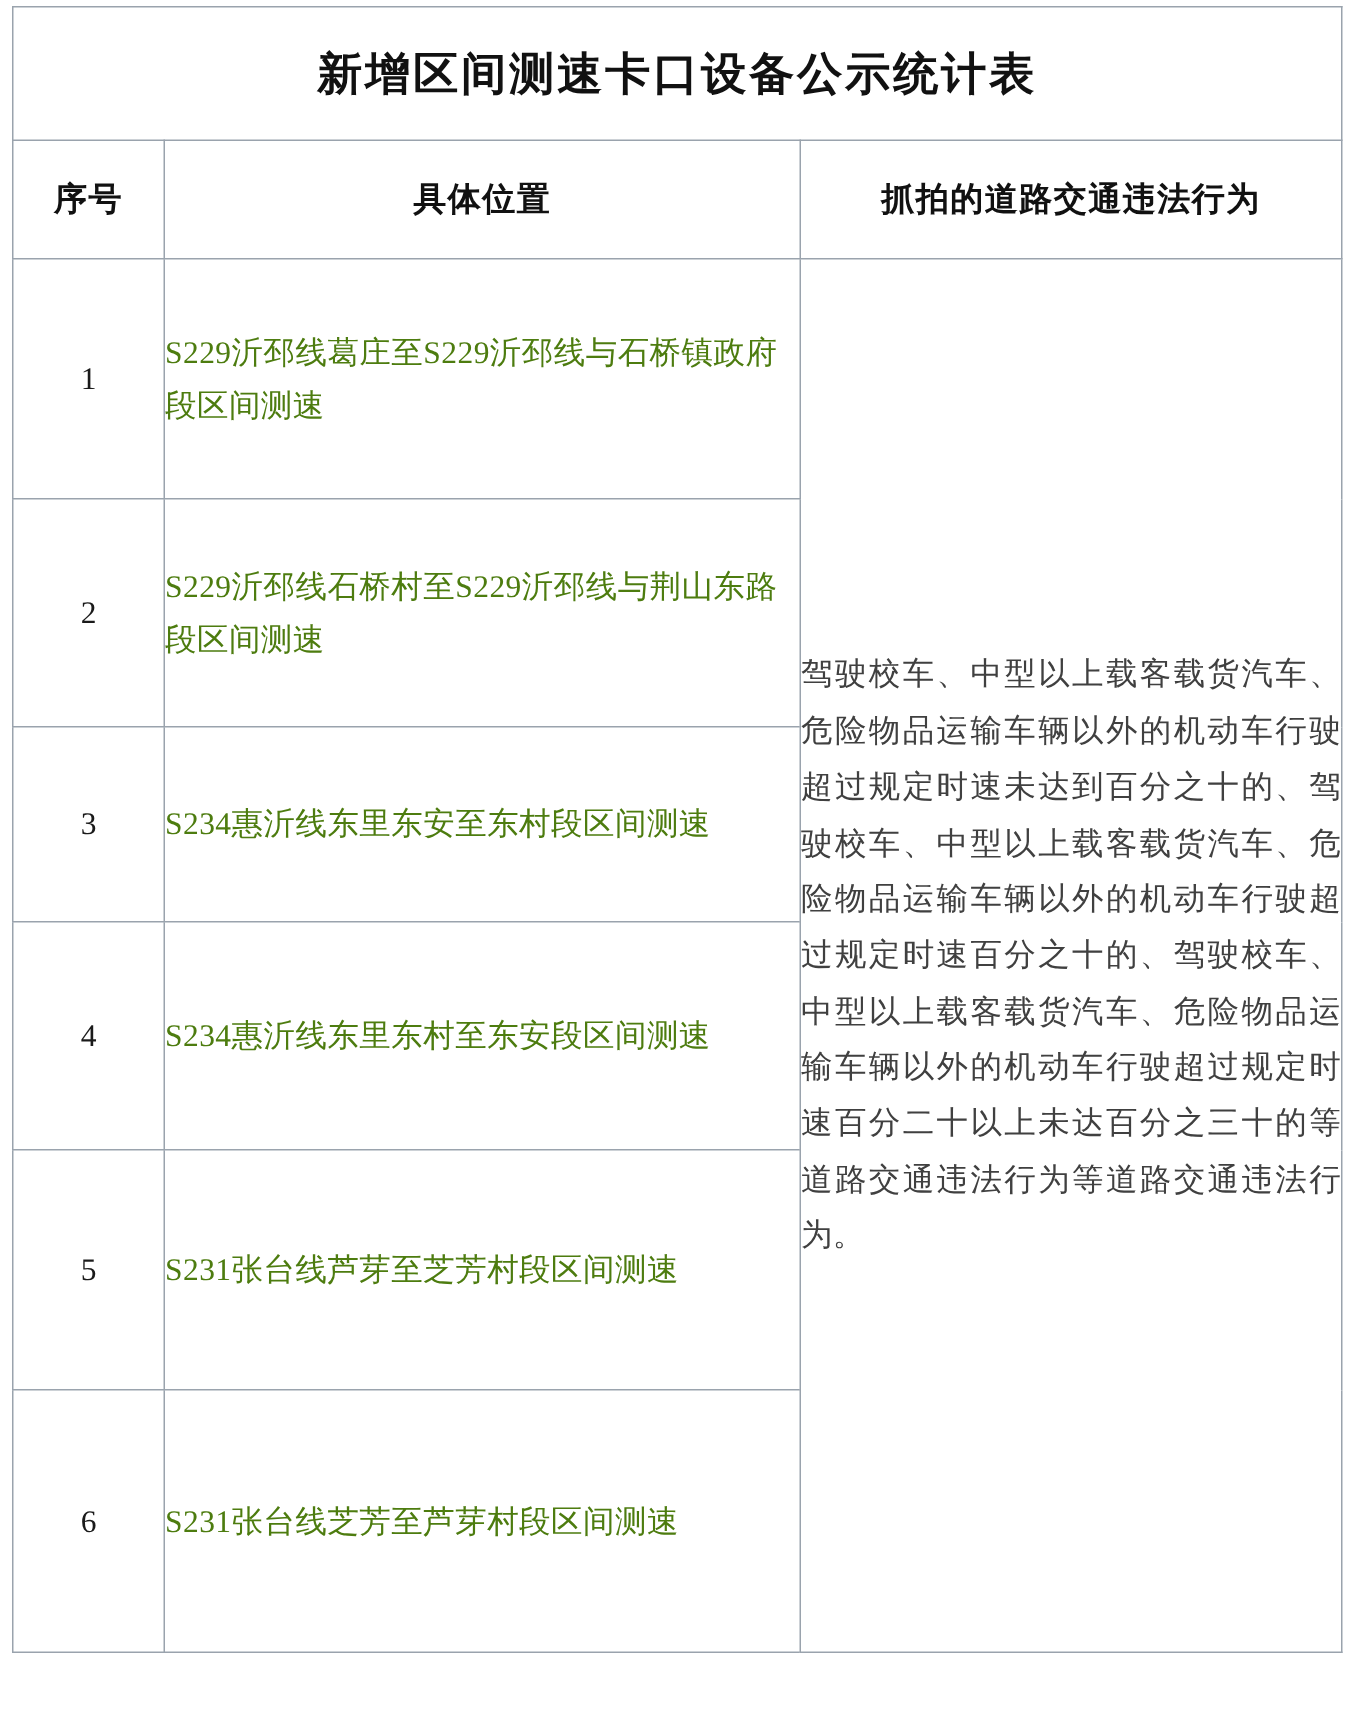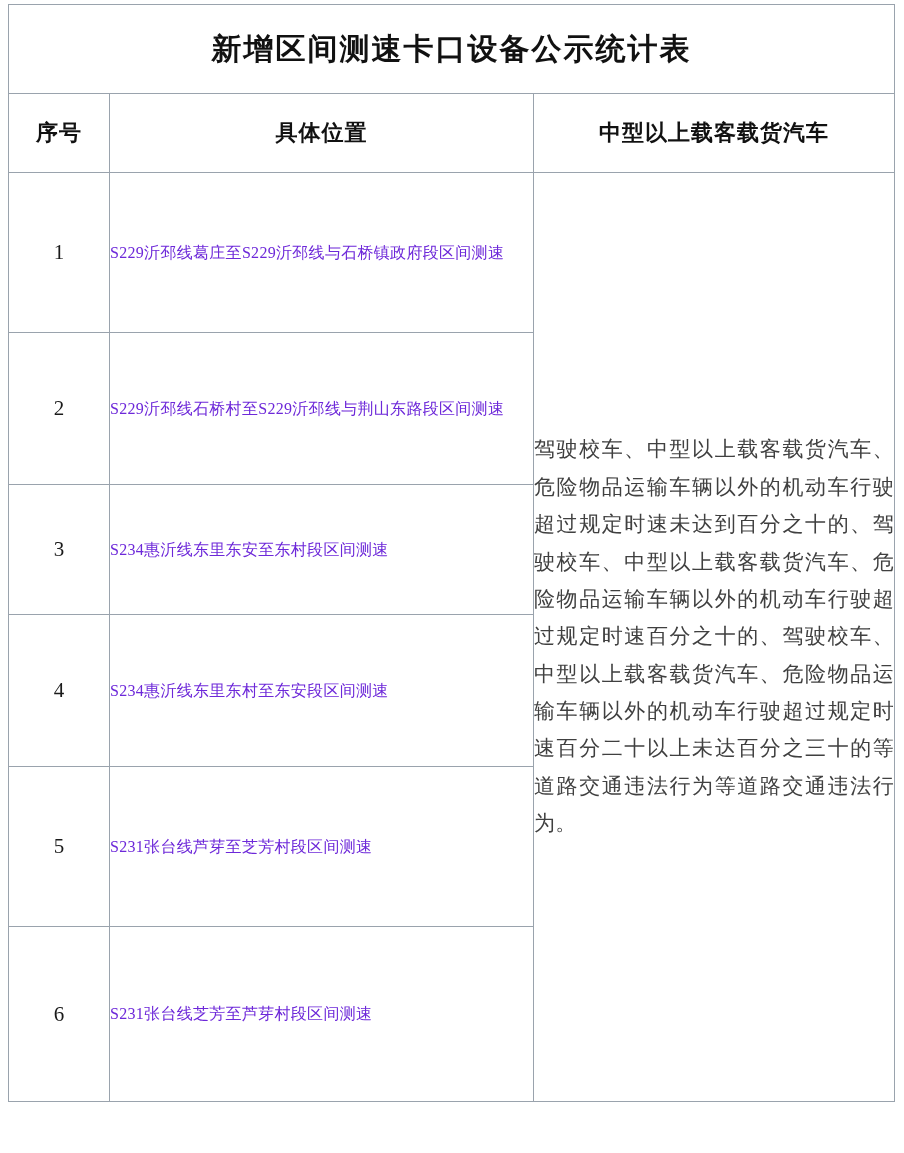--- a/index.html
+++ b/index.html
@@ -53,24 +53,24 @@
   .col-index { width: 101px; }
   .col-location { width: 424px; }
   .col-behavior { width: 361px; }
 
   .idx-cell {
     text-align: center;
     font-size: 21px;
     color: #1a1a1a;
   }
   .loc-cell {
-    font-size: 16px;
+    font-size: 21px;
     line-height: 1.62;
     padding: 10px 14px 10px 16px;
-    color: #6d28d9;
+    color: #4d7c0f;
     letter-spacing: 0.3px;
   }
   .behavior-cell {
     font-size: 21px;
     line-height: 1.78;
     padding: 10px 14px 10px 14px;
     color: #404040;
     text-align: justify;
     text-justify: inter-ideograph;
     vertical-align: middle;
@@ -93,21 +93,21 @@
       <col class="col-location">
       <col class="col-behavior">
     </colgroup>
     <tbody>
       <tr>
         <td class="title-cell" colspan="3">新增区间测速卡口设备公示统计表</td>
       </tr>
       <tr>
         <td class="head-cell">序号</td>
         <td class="head-cell">具体位置</td>
-        <td class="head-cell">中型以上载客载货汽车</td>
+        <td class="head-cell">抓拍的道路交通违法行为</td>
       </tr>
       <tr class="r1">
         <td class="idx-cell">1</td>
         <td class="loc-cell">S229沂邳线葛庄至S229沂邳线与石桥镇政府段区间测速</td>
         <td class="behavior-cell" rowspan="6">驾驶校车、中型以上载客载货汽车、危险物品运输车辆以外的机动车行驶超过规定时速未达到百分之十的、驾驶校车、中型以上载客载货汽车、危险物品运输车辆以外的机动车行驶超过规定时速百分之十的、驾驶校车、中型以上载客载货汽车、危险物品运输车辆以外的机动车行驶超过规定时速百分二十以上未达百分之三十的等道路交通违法行为等道路交通违法行为。</td>
       </tr>
       <tr class="r2">
         <td class="idx-cell">2</td>
         <td class="loc-cell">S229沂邳线石桥村至S229沂邳线与荆山东路段区间测速</td>
       </tr>

